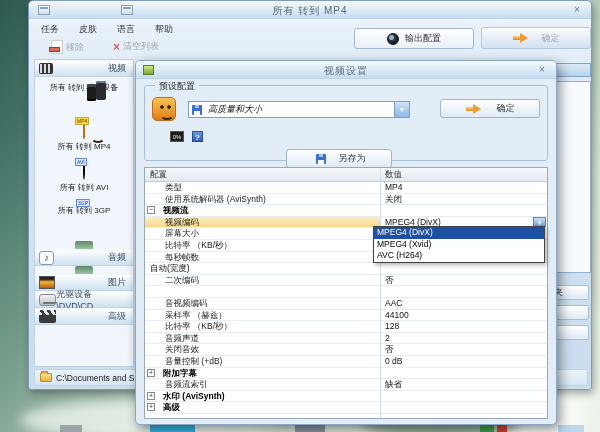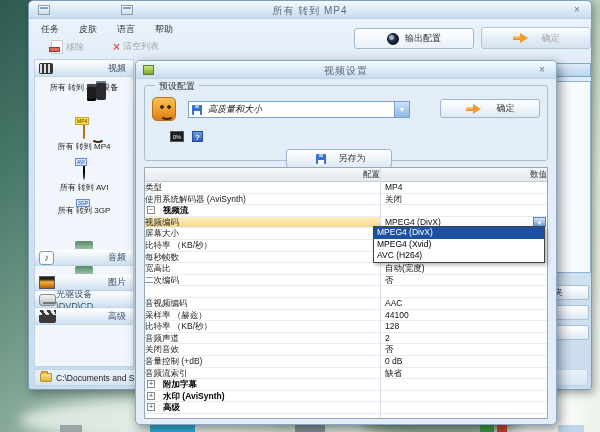--- a/index.html
+++ b/index.html
@@ -147,25 +147,25 @@
     font-size:8px; font-weight:bold; text-align:center; line-height:11px; }
   .btn-saveas { position:absolute; left:150px; top:68px; width:106px; height:19px;
     background: linear-gradient(#ffffff,#dfeaf5); border:1px solid #9fb6cc; border-radius:3px;
     font-size:9px; color:#333; display:flex; align-items:center; justify-content:center; gap:10px;margin-top:20px; }
 
   
   #settings-table { position:absolute; left:8px; top:106px; width:404px; height:252px;
     background:#fff; border:1px solid #9aa7b4; overflow:hidden; }
   .col-divider { position:absolute; left:235px; top:0; bottom:0; width:1px; background:#d5dde6; }
   .thead { display:flex; height:14px; background: linear-gradient(#f7f9fb,#e2e9f0);
-    border-bottom:1px solid #c3ccd6; font-size:8.5px; color:#333;text-align:right; }
+    border-bottom:1px solid #c3ccd6; font-size:8.5px; color:#333; }
   .thead .c1 { width:235px; padding-left:5px; line-height:13px; }
   .thead .c2 { flex:1; padding-left:5px; line-height:13px; }
   .trow { display:flex; height:11.6px; border-bottom:1px solid #e6edf3; font-size:8.5px; }
-  .trow .c1 { width:235px; padding-left:0; line-height:10.5px; white-space:nowrap; overflow:hidden; color:#222; position:relative; }
+  .trow .c1 { width:235px; padding-left:20px; line-height:10.5px; white-space:nowrap; overflow:hidden; color:#222; position:relative; }
   .trow .c2 { flex:1; padding-left:5px; line-height:10.5px; white-space:nowrap; overflow:hidden; color:#111; position:relative; }
   .trow.group .c1 { padding-left:18px; font-weight:bold; color:#000; }
   .expander { position:absolute; left:2px; top:1px; width:8px; height:8px; background:#fff;
     border:1px solid #888; font-size:7px; line-height:6px; text-align:center; font-weight:normal; color:#333; }
   .c1.hl { background: linear-gradient(#fdeebc,#f6d98d); }
   .combo-btn { position:absolute; right:1px; top:0; width:13px; height:10.6px;
     background: linear-gradient(#cfe2f8,#6f9fd8); border:1px solid #5a84b8; color:#fff;
     font-size:7px; text-align:center; line-height:9px; }
 
   
@@ -332,21 +332,20 @@
           </div>
           <div class="trow">
             <div class="c1">比特率 （KB/秒）</div>
             <div class="c2"></div>
           </div>
           <div class="trow">
             <div class="c1">每秒帧数</div>
             <div class="c2">缺省</div>
           </div>
           <div class="trow">
-            <div class="c1">宽高比</div>
             <div class="c2">自动(宽度)</div>
           </div>
           <div class="trow">
             <div class="c1">二次编码</div>
             <div class="c2">否</div>
           </div>
           <div class="trow group">
             <div class="c2"></div>
           </div>
           <div class="trow">
@@ -366,27 +365,27 @@
             <div class="c2">2</div>
           </div>
           <div class="trow">
             <div class="c1">关闭音效</div>
             <div class="c2">否</div>
           </div>
           <div class="trow">
             <div class="c1">音量控制 (+dB)</div>
             <div class="c2">0 dB</div>
           </div>
+          <div class="trow group">
+            <div class="c1"><span class="expander">+</span>附加字幕</div>
+            <div class="c2"></div>
+          </div>
           <div class="trow">
             <div class="c1">音频流索引</div>
             <div class="c2">缺省</div>
-          </div>
-          <div class="trow group">
-            <div class="c1"><span class="expander">+</span>附加字幕</div>
-            <div class="c2"></div>
           </div>
           <div class="trow group">
             <div class="c1"><span class="expander">+</span>水印 (AviSynth)</div>
             <div class="c2"></div>
           </div>
           <div class="trow group">
             <div class="c1"><span class="expander">+</span>高级</div>
             <div class="c2"></div>
           </div>
         </div>

